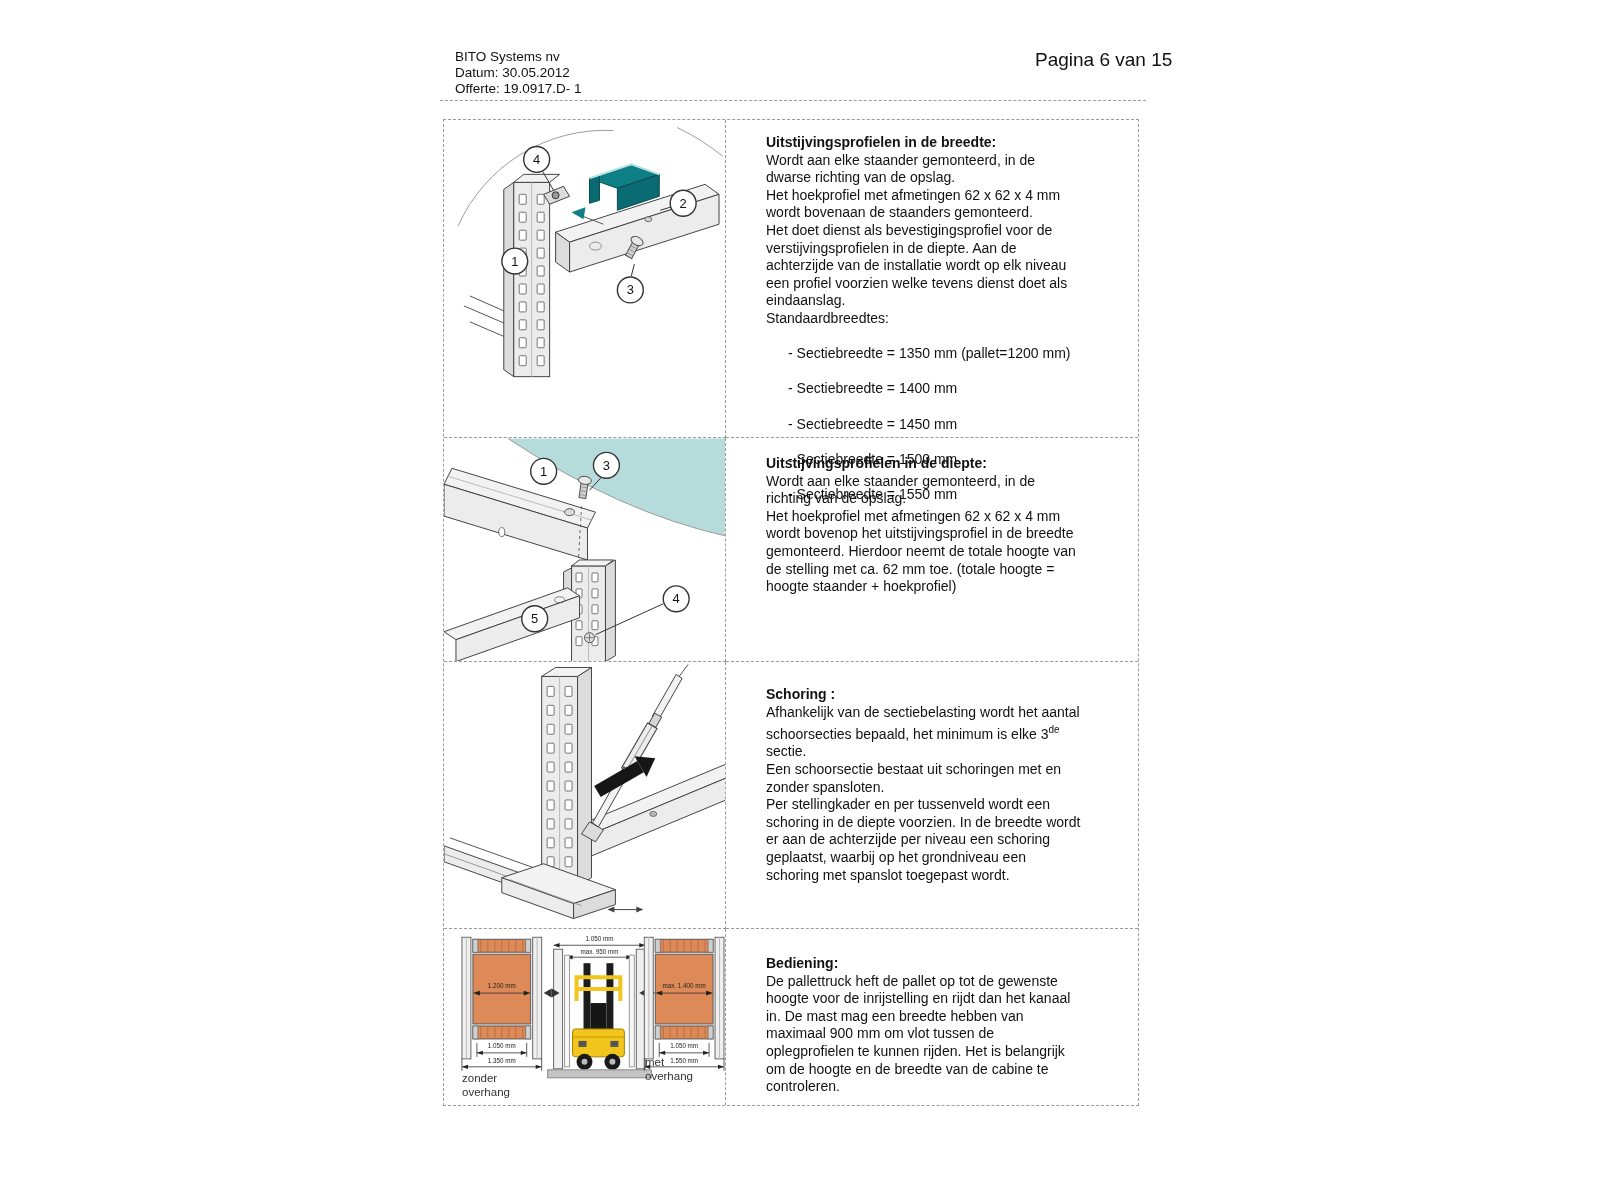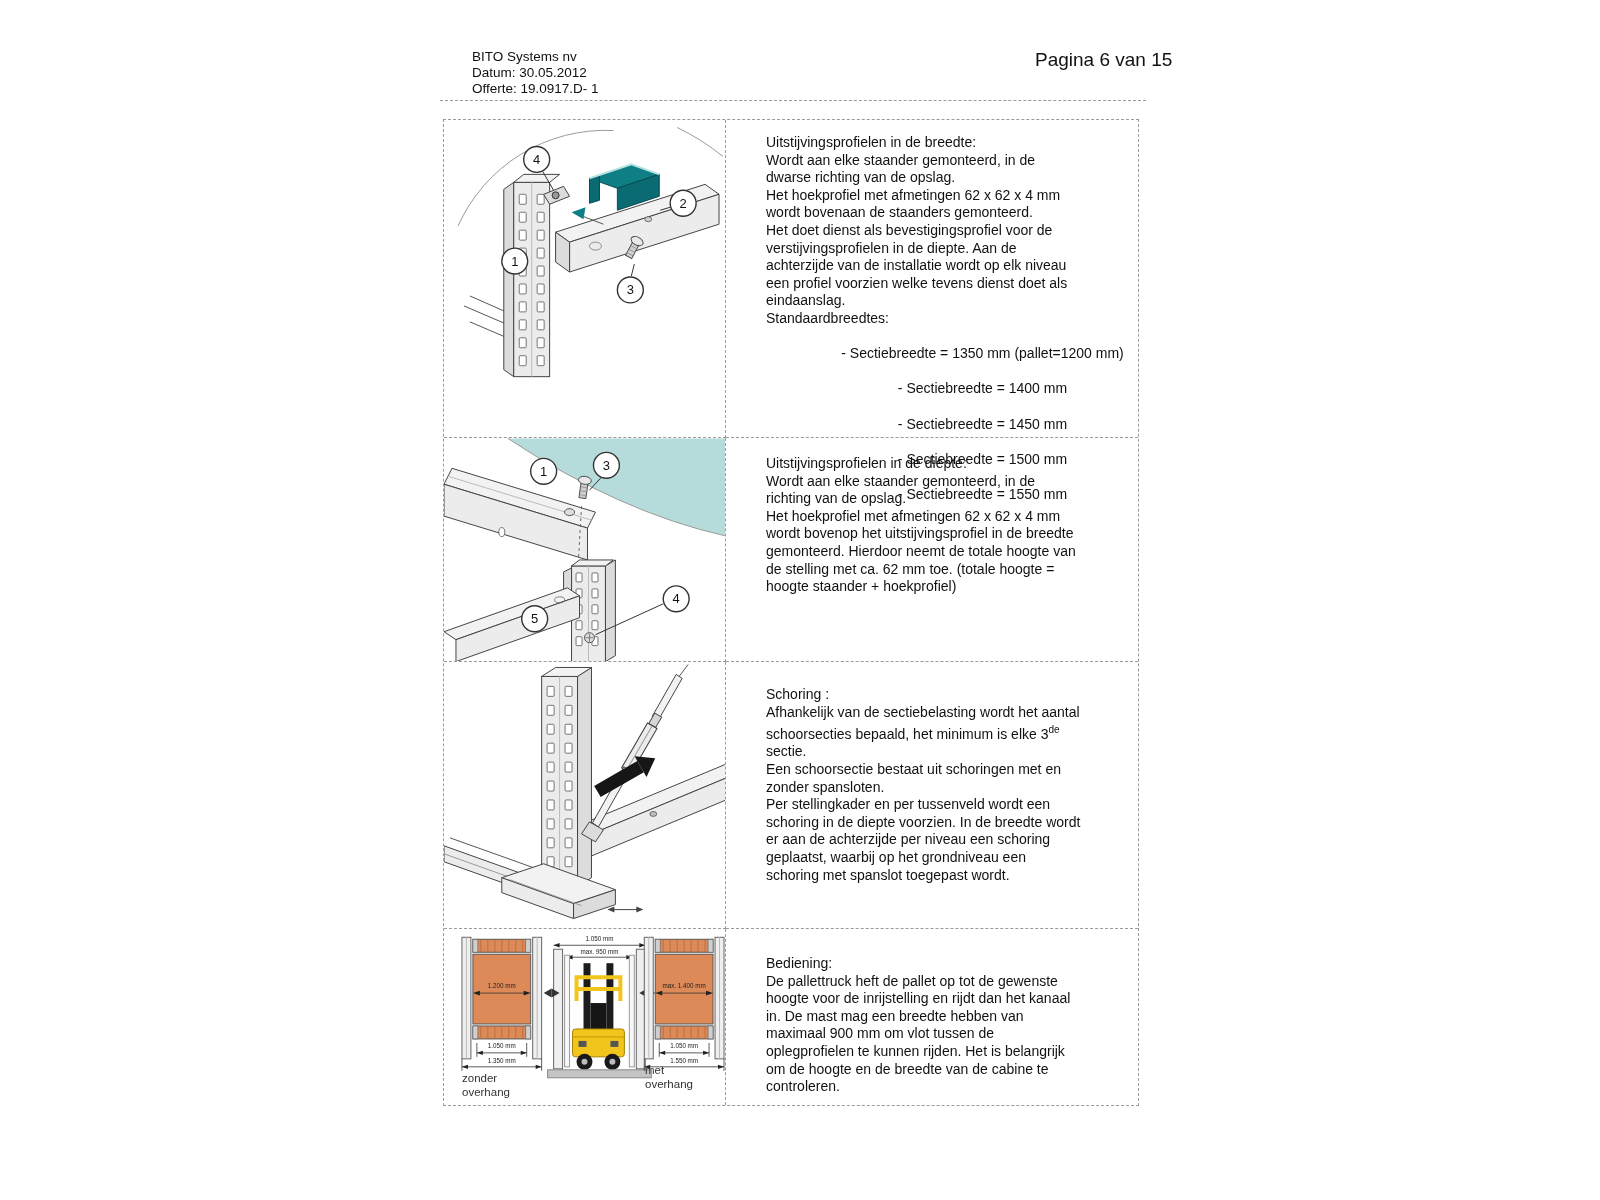--- a/index.html
+++ b/index.html
@@ -1,30 +1,30 @@
 <!DOCTYPE html>
 <html><head>
 <meta charset="utf-8">
 <style>
   html,body{margin:0;padding:0;background:#ffffff;}
   .page{position:relative;width:1600px;height:1200px;background:#ffffff;overflow:hidden;
         font-family:"Liberation Sans",sans-serif;color:#111;}
-  .hdr-left{position:absolute;left:472px;top:49px;font-size:13.5px;line-height:15.8px;}
+  .hdr-left{position:absolute;left:455px;top:49px;font-size:13.5px;line-height:15.8px;}
   .hdr-right{position:absolute;left:1035px;top:49px;font-size:19px;}
   .hdr-rule{position:absolute;left:440px;top:100px;width:706px;border-top:1px dashed #9a9a9a;}
   .doc-table{position:absolute;left:443px;top:119px;width:694px;height:985px;
              display:grid;grid-template-columns:282px 412px;grid-template-rows:318px 224px 267px 176px;
              border:1px dashed #9a9a9a;}
   .cell{border-bottom:1px dashed #9a9a9a;box-sizing:border-box;}
   .cell.last{border-bottom:none;}
   .diag{border-right:1px dashed #9a9a9a;position:relative;overflow:hidden;}
   .txt{font-size:14px;line-height:17.6px;}
-  .txt .title{margin-left:40px;}
+  .txt .title{margin-left:40px;font-weight:bold;}
   .txt .body{margin-left:40px;white-space:pre-line;}
-  .txt .list{margin-left:101px;white-space:pre-line;text-align:center;}
+  .txt .list{margin-left:62px;white-space:pre-line;}
   .pt1{padding-top:14px;} .pt2{padding-top:17px;} .pt3{padding-top:24px;} .pt4{padding-top:26px;}
   sup{font-size:10px;}
   svg{display:block;}
   svg text{font-family:"Liberation Sans",sans-serif;}
   .arc{fill:none;stroke:#9b9b9b;stroke-width:1;}
   .thin{stroke:#555;stroke-width:1;fill:none;}
   .part{fill:#ececec;stroke:#444;stroke-width:1;}
   .partL{fill:#f2f2f2;stroke:#444;stroke-width:1;}
   .partD{fill:#dcdcdc;stroke:#444;stroke-width:1;}
   .callout circle{fill:#fff;stroke:#333;stroke-width:1.4;}
@@ -413,21 +413,21 @@
             <polygon class="dimarrow" points="266,124 260,121.8 260,126.2"></polygon>
           <text class="dimtext" x="241" y="119.5">1.050 mm</text>
           <path class="dimline" d="M 201,130 V 142 M 281,130 V 142 M 201,138 H 281"></path>
           <polygon class="dimarrow" points="201,138 207,135.8 207,140.2"></polygon>
             <polygon class="dimarrow" points="281,138 275,135.8 275,140.2"></polygon>
           <text class="dimtext" x="241" y="134">1.550 mm</text>
         </g>
       </svg>
       <div class="cap" style="left:18px;top:143px;width:80px;">zonder
 overhang</div>
-      <div class="cap" style="left:201px;top:135px;width:80px;">met
+      <div class="cap" style="left:201px;top:127px;width:80px;">met
 overhang</div>
     </div>
 
     <div class="cell txt pt4 last">
       <div class="title">Bediening:</div>
       <div class="body">De pallettruck heft de pallet op tot de gewenste
 hoogte voor de inrijstelling en rijdt dan het kanaal
 in. De mast mag een breedte hebben van
 maximaal 900 mm om vlot tussen de
 oplegprofielen te kunnen rijden. Het is belangrijk

